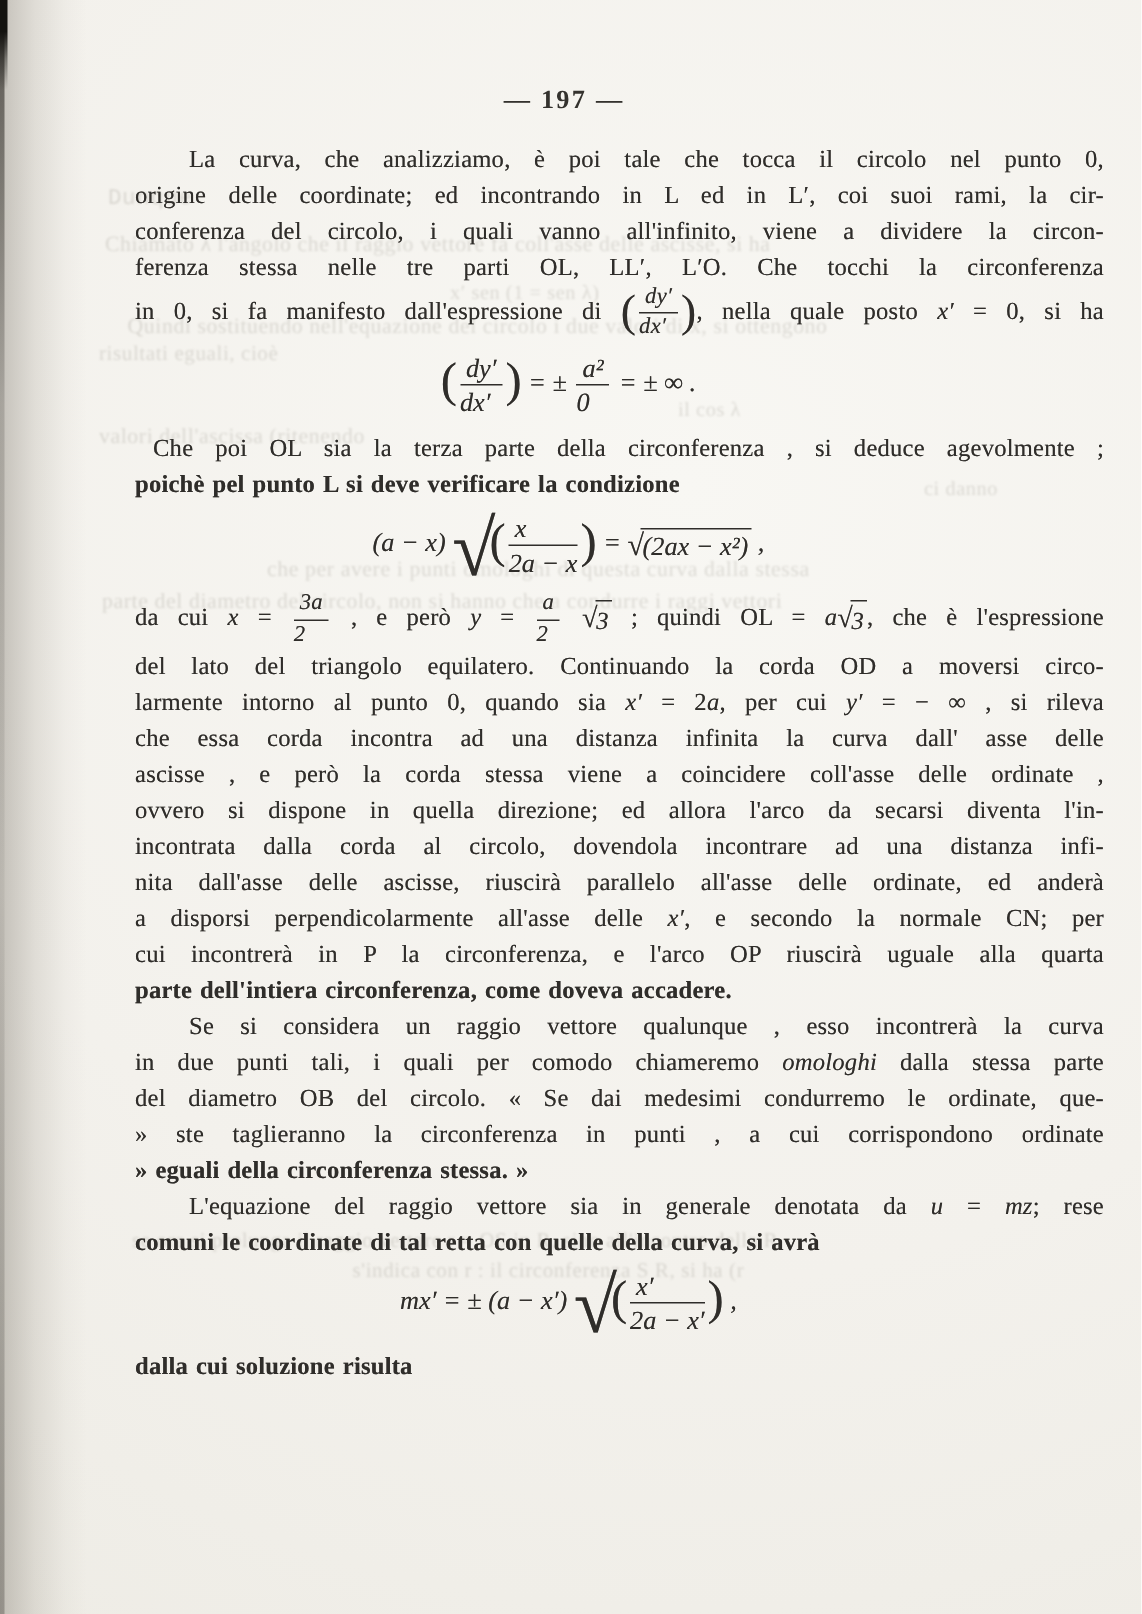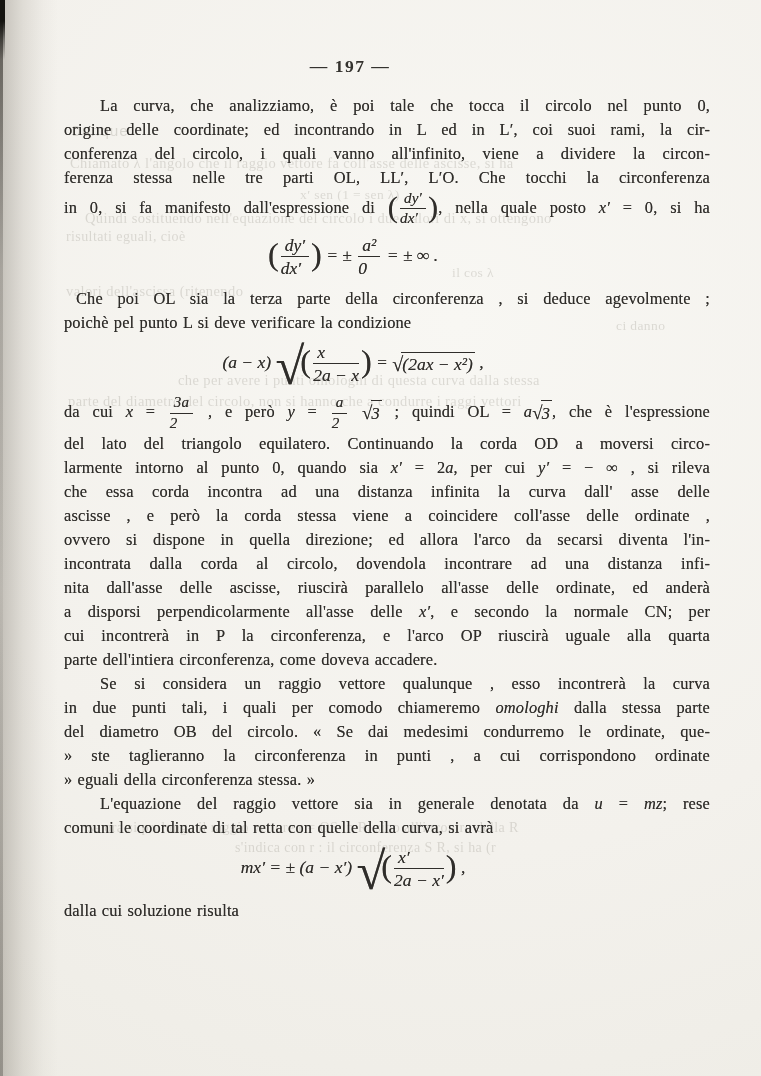--- a/index.html
+++ b/index.html
@@ -27,33 +27,33 @@
     background:linear-gradient(to bottom, #141310 0 35%, rgba(20,19,16,.45) 65%, transparent);
   }
   
   .ghost-layer{position:absolute;inset:0;z-index:1;}
   .ghost{
     position:absolute;white-space:nowrap;color:#6f6a5e;opacity:.20;
     filter:blur(.6px);letter-spacing:.4px;
   }
   
   .text-col{
-    position:relative;z-index:2;margin-left:64px;width:646px;padding-top:56px;
+    position:relative;z-index:2;margin-left:90px;width:646px;padding-top:56px;
   }
   .pagenum{
     text-align:center;font-size:17.5px;letter-spacing:1.5px;margin-bottom:17px;
     transform:translateX(-37px);font-weight:bold;color:#34322e;
   }
   .line{
     font-size:16.4px;line-height:24px;min-height:24px;
     text-align:justify;text-align-last:justify;
     letter-spacing:.15px;word-spacing:1px;
     text-shadow:0 0 .35px rgba(47,45,42,.65);
   }
-  .line.last{text-align-last:left;}
+  .line.last{text-align-last:left;font-weight:bold;}
   .var{font-style:italic;}
   .formula{
     text-align:center;font-size:17.5px;font-style:italic;
     margin:7px 0 9px;transform:translateX(-34px);
     text-shadow:0 0 .35px rgba(47,45,42,.65);
   }
   .frac{
     display:inline-block;vertical-align:middle;text-align:left;
     padding:0 2px;line-height:1.15;
   }

